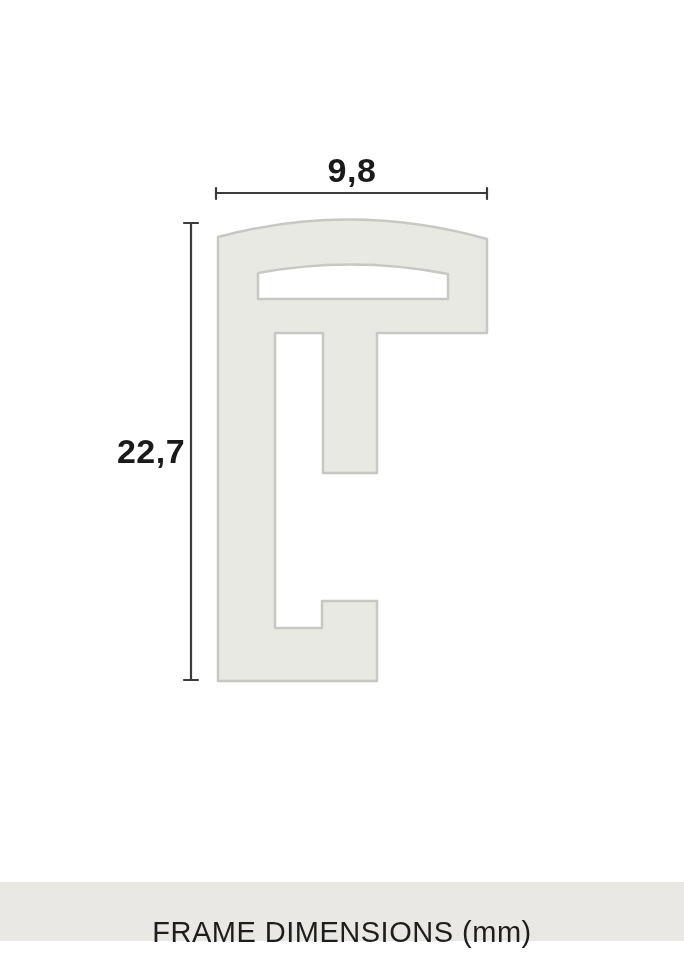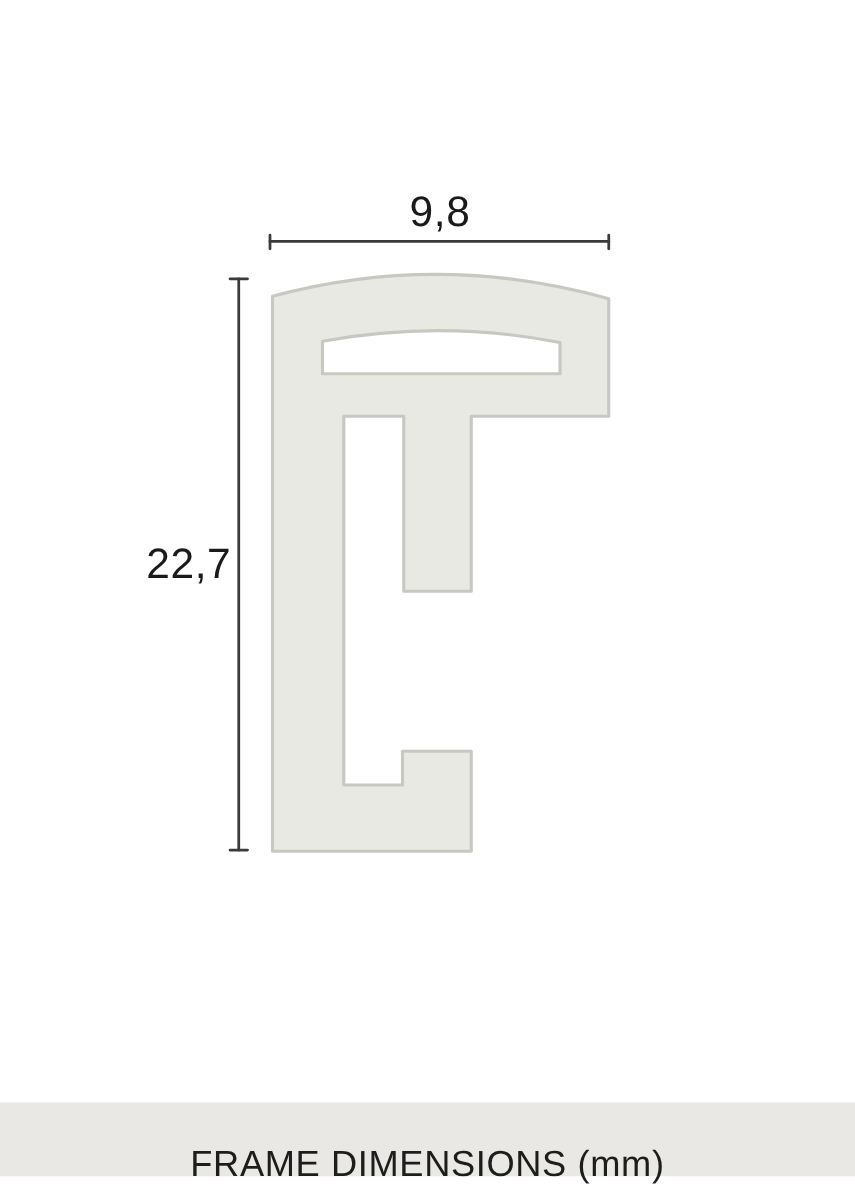--- a/index.html
+++ b/index.html
@@ -20,21 +20,21 @@
   }
   svg.diagram {
     position: absolute;
     left: 0;
     top: 0;
   }
   .dim-label {
     position: absolute;
     transform: translate(-50%, -50%);
     font-size: 34px;
-    font-weight: 400;
+    font-weight: 700;
     color: #1a1a1a;
     letter-spacing: 0.5px;
     white-space: nowrap;
     line-height: 1;
   }
   .dim-label.width {
     left: 352px;
     top: 170px;
   }
   .dim-label.height {

